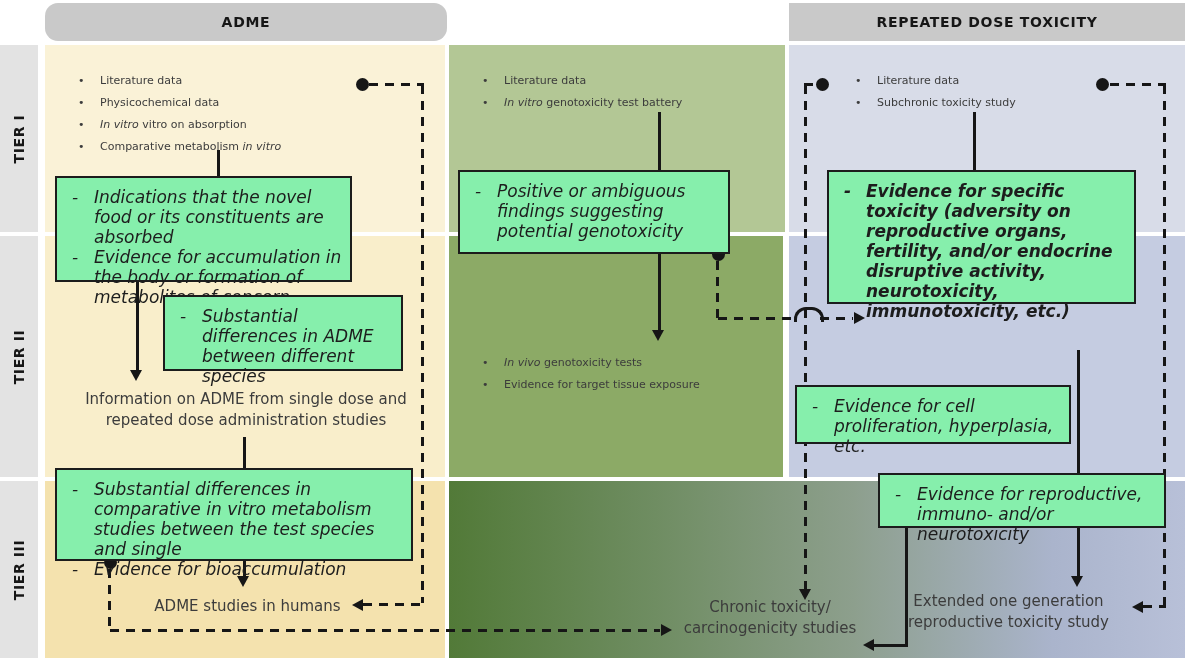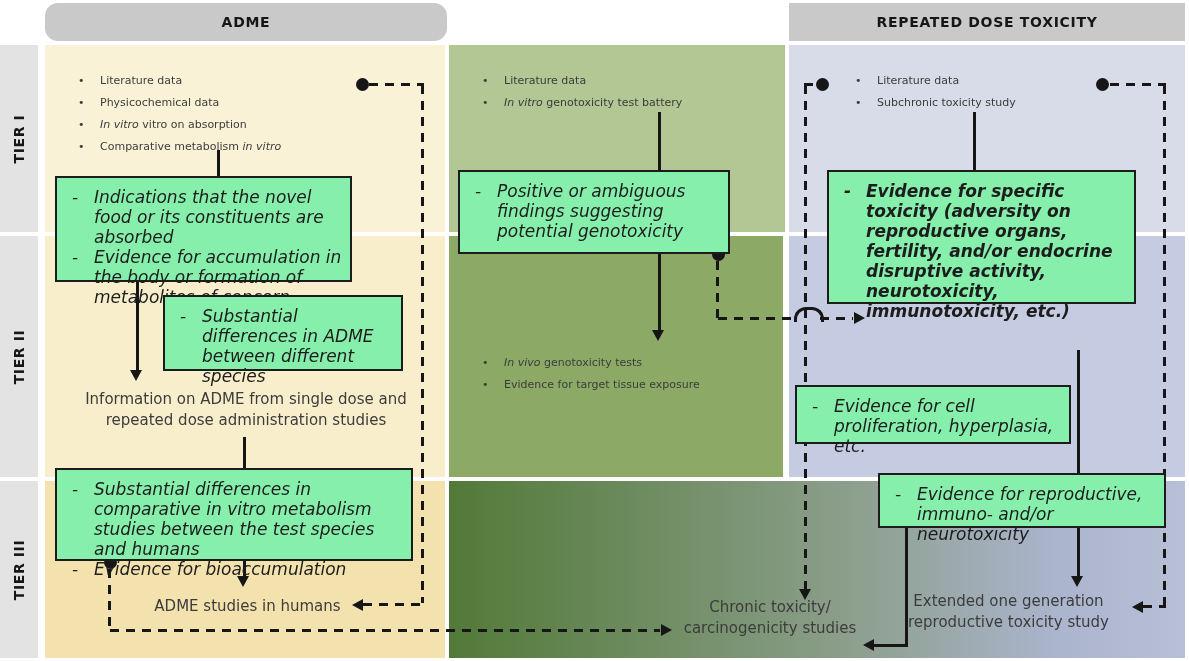--- a/index.html
+++ b/index.html
@@ -96,21 +96,21 @@
   <div class="box" style="left:163px;top:295px;width:240px;height:76px;">
     <div class="d-item">Substantial differences in ADME between different species</div>
   </div>
 
   <div class="label" style="left:60px;top:389px;width:372px;text-align:center;">Information on ADME from single dose and
 repeated dose administration studies</div>
 
   <div class="vline" style="left:243px;top:437px;height:31px;"></div>
 
   <div class="box" style="left:55px;top:468px;width:358px;height:93px;">
-    <div class="d-item">Substantial differences in comparative in vitro metabolism studies between the test species and humans</div>
+    <div class="d-item">Substantial differences in comparative in vitro metabolism studies between the test species and single</div>
     <div class="d-item">Evidence for bioaccumulation</div>
   </div>
 
   <div class="vline" style="left:243px;top:561px;height:16px;"></div>
   <div class="arr down" style="left:237px;top:576px;"></div>
 
   <div class="label" style="left:140px;top:596px;width:215px;">ADME studies in humans</div>
 
   <div class="dot" style="left:356px;top:78px;"></div>
   <div class="dashh" style="left:369px;top:83px;width:55px;"></div>

